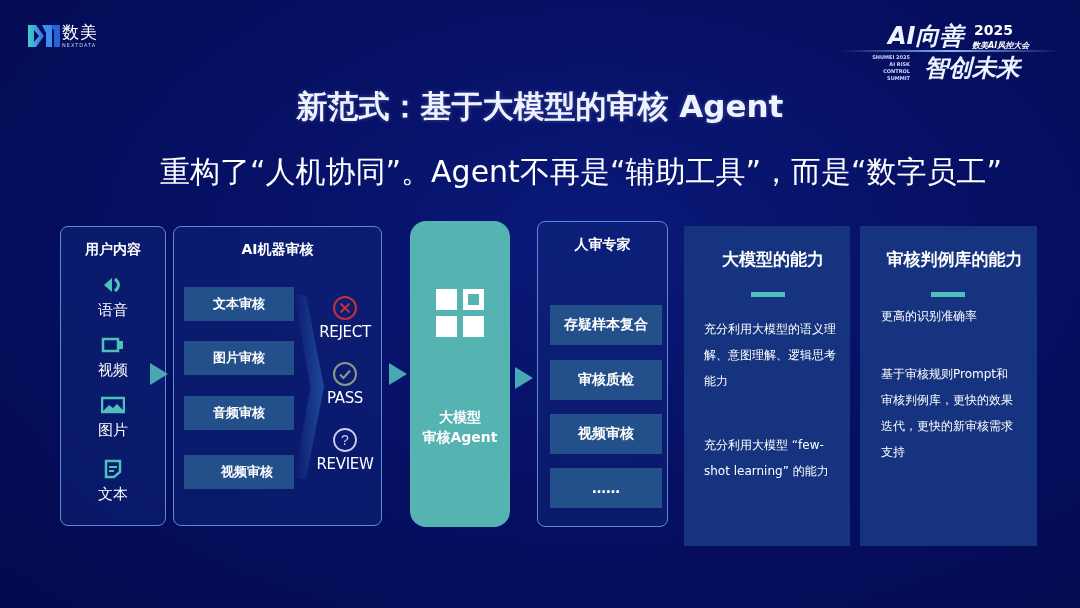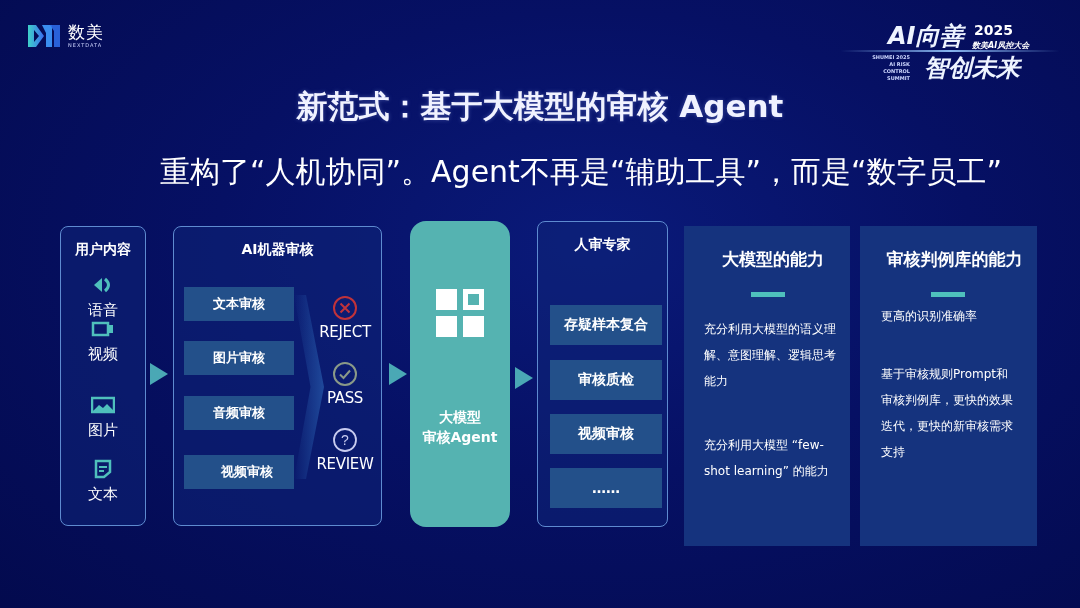--- a/index.html
+++ b/index.html
@@ -6,21 +6,21 @@
   html, body { width: 1080px; height: 608px; overflow: hidden; }
   body {
     position: relative;
     font-family: "DejaVu Sans", "Liberation Sans", sans-serif;
     color: #ffffff;
     background: radial-gradient(ellipse at 55% 40%, #0a1a7a 0%, #061064 45%, #030a4e 100%);
   }
   .abs { position: absolute; }
 
   
-  .logo { left: 26px; top: 20px; width: 90px; height: 32px; display: flex; align-items: center; gap: 6px; }
+  .logo { left: 26px; top: 20px; width: 90px; height: 32px; display: flex; align-items: center; }
   .logo-mark { width: 36px; height: 30px; position: relative; }
   .logo-text { display: flex; flex-direction: column; line-height: 1; }
   .logo-cn { font-size: 17px; letter-spacing: 1px; color: #fff; }
   .logo-en { font-size: 5px; letter-spacing: 1px; color: #cfd6ff; margin-top: 2px; }
 
   
   .badge { left: 850px; top: 14px; width: 220px; height: 72px; }
   .badge::before {
     content: ""; position: absolute; left: -10px; top: 36px; width: 220px; height: 2px;
     background: linear-gradient(90deg, rgba(90,160,255,0) 0%, rgba(150,200,255,.9) 50%, rgba(90,160,255,0) 100%);
@@ -35,21 +35,21 @@
   
   .title { left: 0; top: 86px; width: 1080px; text-align: center; font-size: 31px; font-weight: bold; color: #f0f2ff;
     text-shadow: 0 0 4px rgba(160,180,255,.35); }
   .subtitle { left: 160px; top: 152px; font-size: 30px; color: #ffffff; white-space: nowrap; }
 
   
   .panel-outline { border: 1.5px solid #5e8bd0; border-radius: 8px; background: rgba(14,36,120,.55); }
   .panel-title { font-size: 14px; font-weight: bold; text-align: center; color: #ffffff; }
 
   
-  .user-panel { left: 60px; top: 226px; width: 86px; height: 300px; }
+  .user-panel { left: 60px; top: 226px; width: 106px; height: 300px; }
   .user-panel .panel-title { position: absolute; top: 14px; left: 0; width: 100%; }
   .media-item { position: absolute; left: 0; width: 100%; display: flex; flex-direction: column; align-items: center; }
   .media-icon { width: 24px; height: 20px; display: flex; align-items: center; justify-content: center; }
   .media-label { font-size: 15px; color: #ffffff; margin-top: 6px; }
 
   
   .arrow { width: 0; height: 0; border-top: 11px solid transparent; border-bottom: 11px solid transparent; border-left: 18px solid #4aa8b5; }
 
   
   .ai-panel { left: 173px; top: 226px; width: 209px; height: 300px; }
@@ -117,21 +117,21 @@
   <div class="panel-title">用户内容</div>
 
   <div class="media-item" style="top:48px;">
     <svg class="media-icon" viewBox="0 0 24 20">
       <path d="M3 10 L11 3 L11 17 Z" fill="#4fc0bc"></path>
       <path d="M14 4 Q21 10 14 16" stroke="#4fc0bc" stroke-width="3" fill="none"></path>
     </svg>
     <span class="media-label">语音</span>
   </div>
 
-  <div class="media-item" style="top:92px;">
+  <div class="media-item" style="top:108px;">
     <svg class="media-icon" viewBox="0 0 24 20">
       <rect x="2" y="4" width="15" height="12" fill="none" stroke="#4fc0bc" stroke-width="2.5"></rect>
       <rect x="18" y="6" width="4" height="8" fill="#4fc0bc"></rect>
     </svg>
     <span class="media-label">视频</span>
   </div>
 
   <div class="media-item" style="top:168px;">
     <svg class="media-icon" viewBox="0 0 24 20">
       <rect x="1" y="3" width="22" height="14" fill="none" stroke="#4fc0bc" stroke-width="2.5"></rect>

